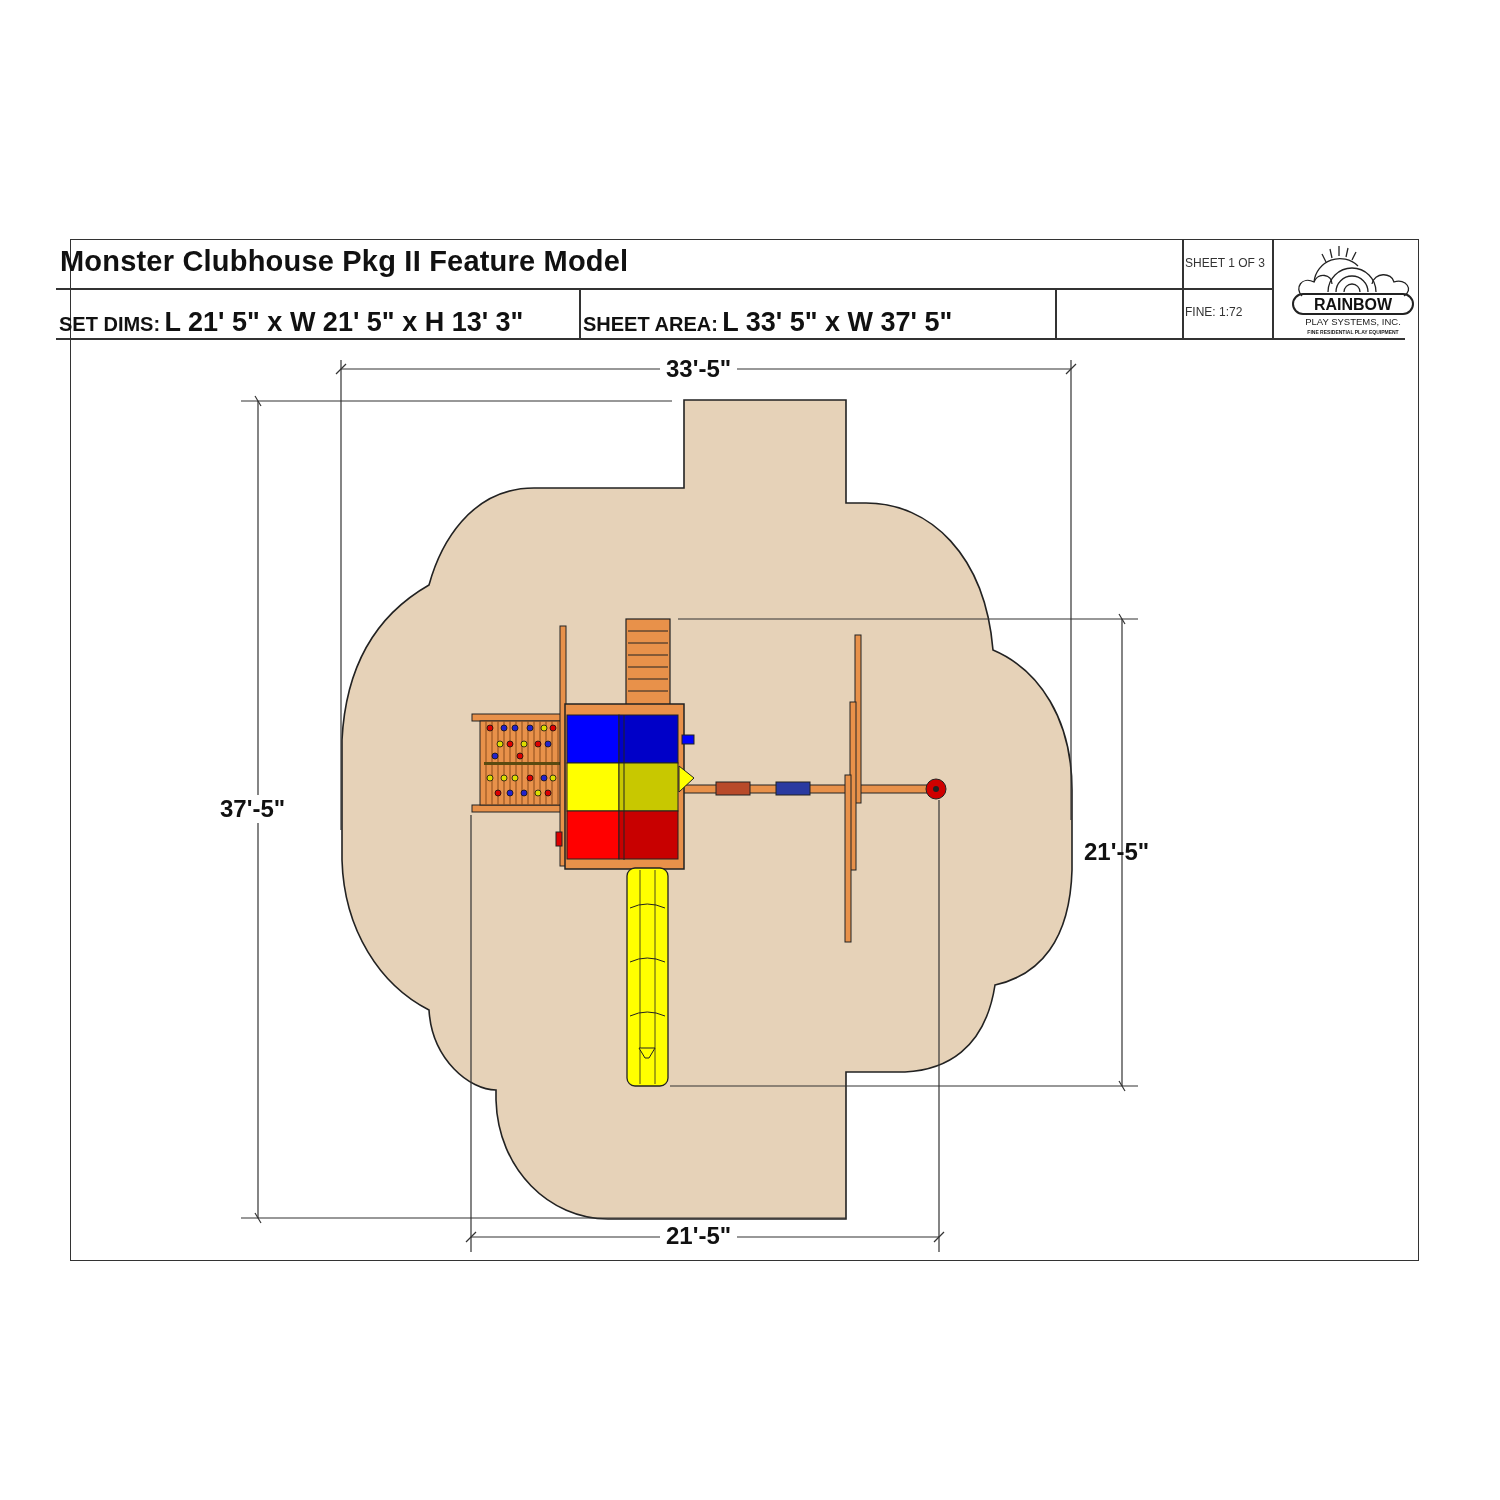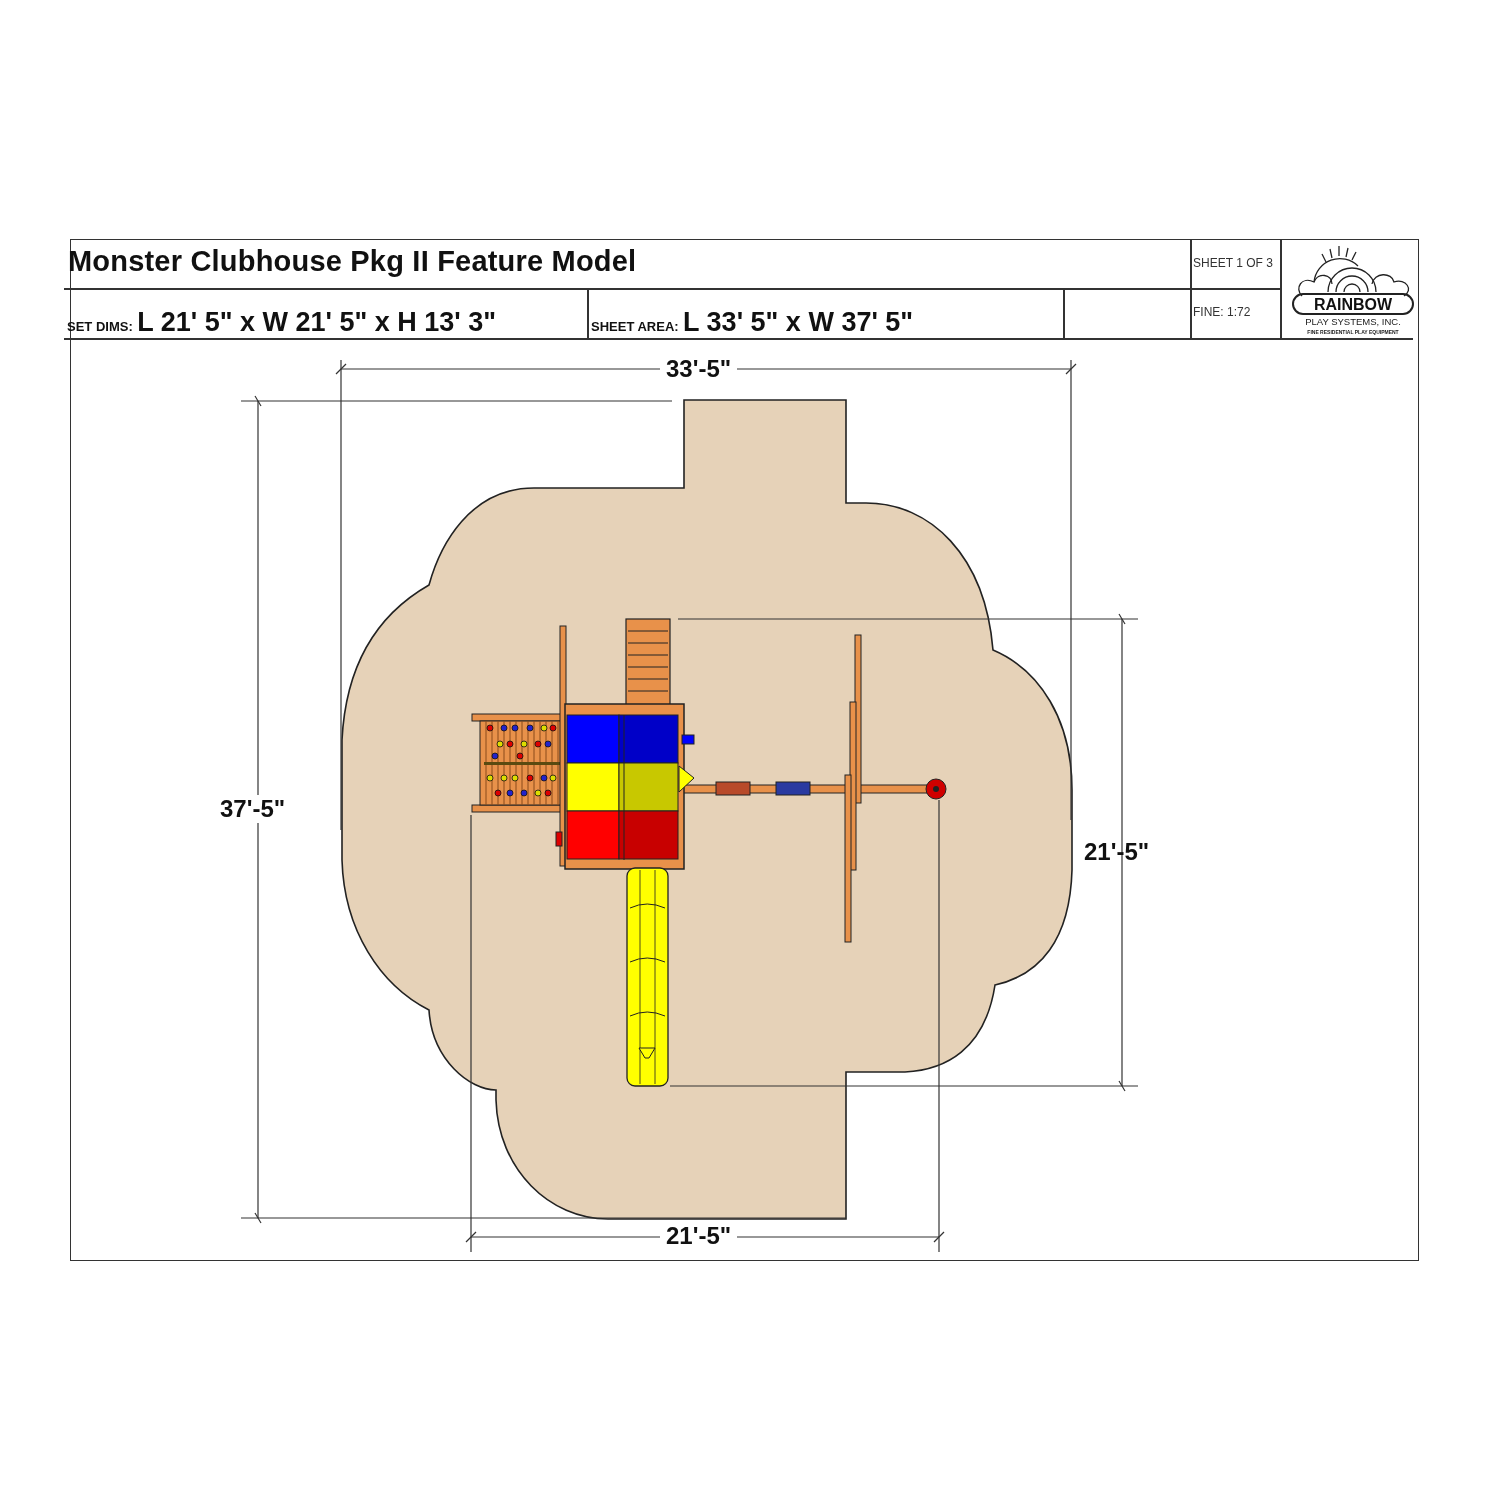--- a/index.html
+++ b/index.html
@@ -1,22 +1,22 @@
 <!DOCTYPE html>
 <html><head>
 <meta charset="utf-8">
 <style>
   html, body { margin:0; padding:0; background:#ffffff; }
   body { width:1500px; height:1500px; position:relative; overflow:hidden; font-family:"Liberation Sans", sans-serif; }
   .sheet { position:absolute; left:70px; top:239px; width:1349px; height:1022px; border:1.5px solid #333; box-sizing:border-box; }
-  .titleblock { position:absolute; left:64px; top:239px; width:1349px; height:91px; }
+  .titleblock { position:absolute; left:56px; top:239px; width:1349px; height:91px; }
   .tb-line { position:absolute; background:#333; }
   .title { position:absolute; left:4px; top:6px; font-size:29px; font-weight:bold; color:#111; letter-spacing:0.2px; }
   .dims { position:absolute; top:68px; font-weight:bold; color:#111; white-space:nowrap; }
-  .dims .lbl { font-size:13px; }
+  .dims .lbl { font-size:20px; }
   .dims .val { font-size:27px; font-family:"Liberation Sans", sans-serif; }
   .small-cell { position:absolute; font-size:12px; color:#333; white-space:nowrap;text-align:center; }
   .logo { position:absolute; left:1288px; top:240px; width:130px; height:98px; }
   .drawing { position:absolute; left:0; top:0; width:1500px; height:1500px; }
   .dimtext { position:absolute; font-weight:bold; font-size:24px; color:#111; background:#fff; padding:0 6px; white-space:nowrap; }
 </style>
 </head>
 <body>
 
 <div class="sheet"></div>

